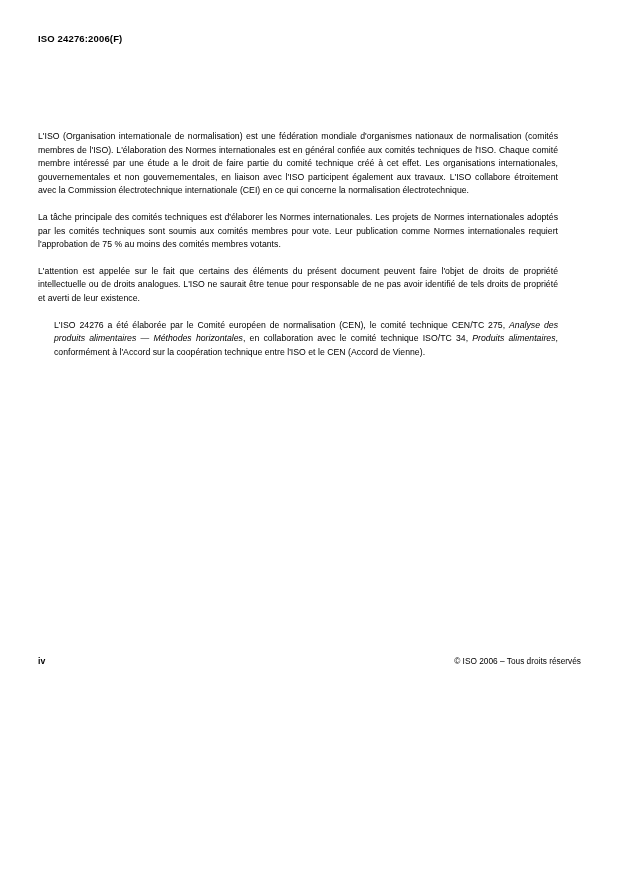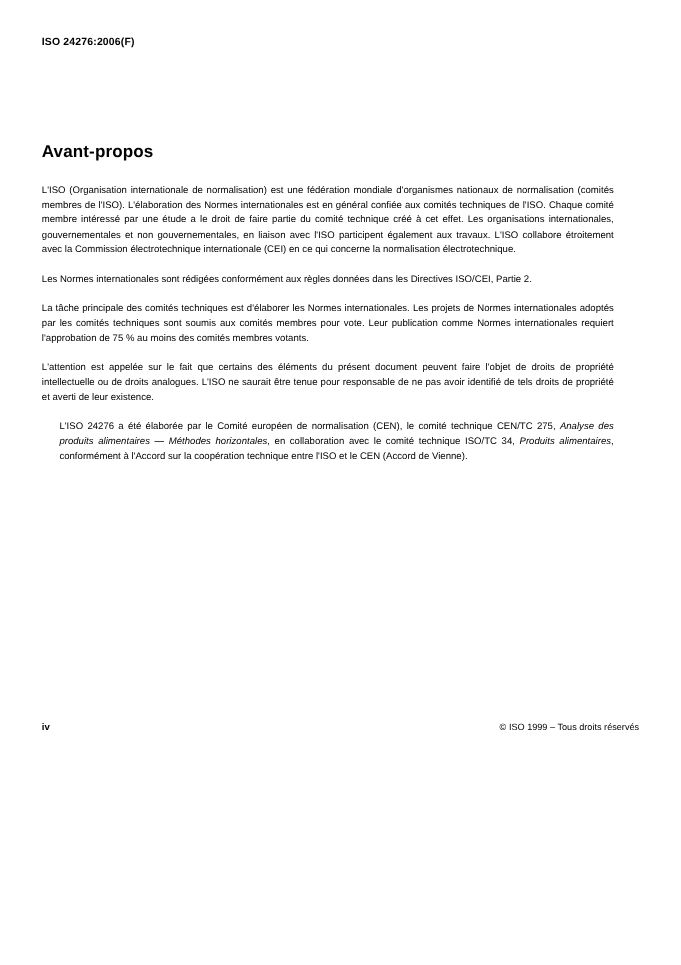--- a/index.html
+++ b/index.html
@@ -73,31 +73,29 @@
 </style>
 </head>
 <body>
 
 <div class="page">
 
   <div class="header-std">ISO 24276:2006(F)</div>
 
   <div class="content">
 
-    <h1 class="section-title">Avant-propos</h1>
 
     <p class="para">L'ISO (Organisation internationale de normalisation) est une fédération mondiale d'organismes nationaux de normalisation (comités membres de l'ISO). L'élaboration des Normes internationales est en général confiée aux comités techniques de l'ISO. Chaque comité membre intéressé par une étude a le droit de faire partie du comité technique créé à cet effet. Les organisations internationales, gouvernementales et non gouvernementales, en liaison avec l'ISO participent également aux travaux. L'ISO collabore étroitement avec la Commission électrotechnique internationale (CEI) en ce qui concerne la normalisation électrotechnique.</p>
 
-    <p class="para">Les Normes internationales sont rédigées conformément aux règles données dans les Directives ISO/CEI, Partie 2.</p>
 
     <p class="para">La tâche principale des comités techniques est d'élaborer les Normes internationales. Les projets de Normes internationales adoptés par les comités techniques sont soumis aux comités membres pour vote. Leur publication comme Normes internationales requiert l'approbation de 75 % au moins des comités membres votants.</p>
 
     <p class="para">L'attention est appelée sur le fait que certains des éléments du présent document peuvent faire l'objet de droits de propriété intellectuelle ou de droits analogues. L'ISO ne saurait être tenue pour responsable de ne pas avoir identifié de tels droits de propriété et averti de leur existence.</p>
 
     <p class="para"><span>L'ISO 24276 a été élaborée par le Comité européen de normalisation (CEN), le comité technique CEN/TC 275, </span><span class="it">Analyse des produits alimentaires — Méthodes horizontales</span><span>, en collaboration avec le comité technique ISO/TC 34, </span><span class="it">Produits alimentaires</span><span>, conformément à l'Accord sur la coopération technique entre l'ISO et le CEN (Accord de Vienne).</span></p>
 
   </div>
 
   <div class="footer-left">iv</div>
 
-  <div class="footer-right">© ISO 1999 – Tous droits réservés</div>
+  <div class="footer-right">© ISO 2006 – Tous droits réservés</div>
 
 </div>
 
 </body></html>

